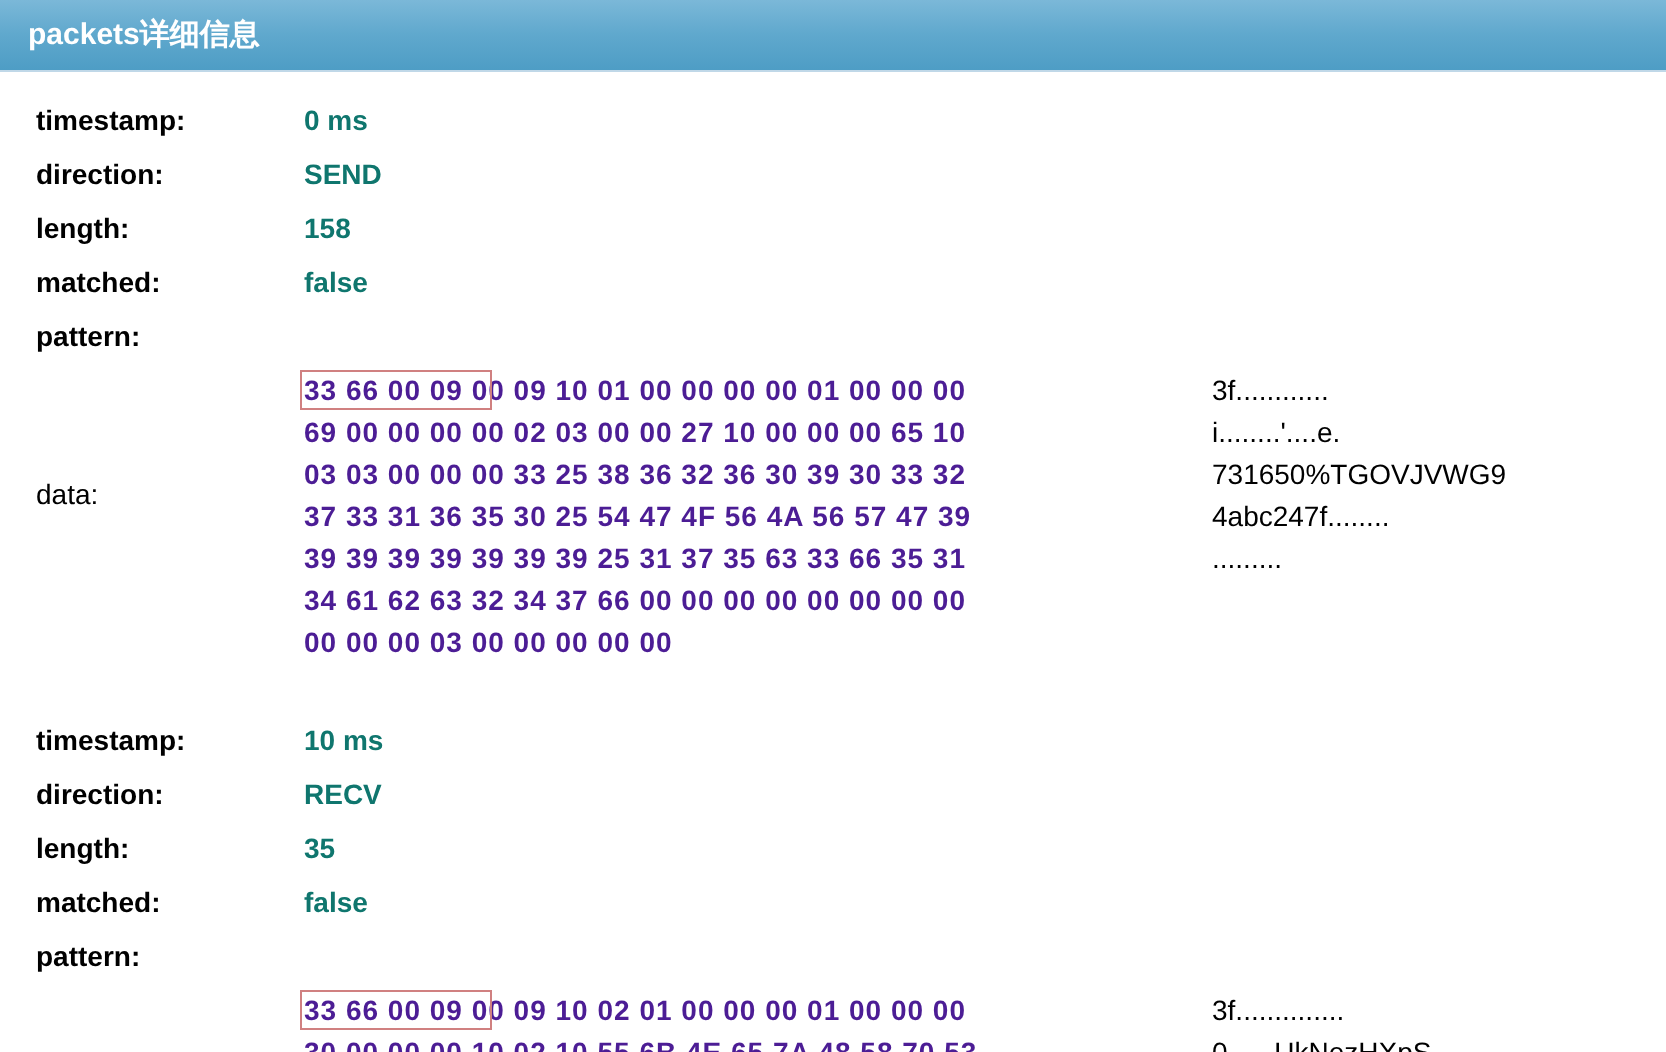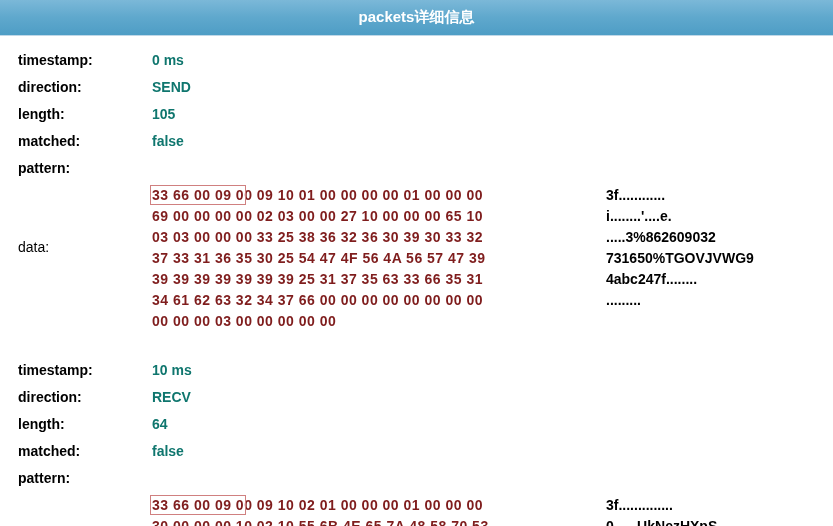--- a/index.html
+++ b/index.html
@@ -15,21 +15,20 @@
       height: 526px;
       overflow: hidden;
     }
     .header {
       background: linear-gradient(to bottom, #7bb8d8 0%, #5fa8cd 50%, #4e9dc5 100%);
       color: #ffffff;
       font-weight: bold;
       font-size: 15px;
       padding: 8px 14px;
       border-bottom: 1px solid #c0d8e8;
-      text-align: center;
     }
     .content {
       padding: 14px 18px;
     }
     .packet-block {
       margin-bottom: 28px;
     }
     .field-row {
       display: flex;
       margin-bottom: 6px;
@@ -56,32 +55,32 @@
     }
     .data-label-partial {
       width: 134px;
       font-weight: bold;
       color: #000000;
       padding-top: 8px;
     }
     .hex-block {
       font-family: Arial, sans-serif;
       font-weight: bold;
-      color: #7f1d1d;
+      color: #4c1d95;
       line-height: 1.5;
       letter-spacing: 0.5px;
       width: 420px;
       position: relative;
     }
     .hex-line {
       white-space: nowrap;
     }
     .ascii-block {
       font-family: Arial, sans-serif;
-      font-weight: bold;
+      font-weight: normal;
       color: #000000;
       line-height: 1.5;
       margin-left: 34px;
     }
     .ascii-line {
       white-space: nowrap;
     }
     .highlight-box {
       position: absolute;
       border: 1px solid #d08080;
@@ -110,21 +109,21 @@
     <div class="field-row">
       <div class="field-label">timestamp:</div>
       <div class="field-value">0 ms</div>
     </div>
     <div class="field-row">
       <div class="field-label">direction:</div>
       <div class="field-value">SEND</div>
     </div>
     <div class="field-row">
       <div class="field-label">length:</div>
-      <div class="field-value">105</div>
+      <div class="field-value">158</div>
     </div>
     <div class="field-row">
       <div class="field-label">matched:</div>
       <div class="field-value">false</div>
     </div>
     <div class="field-row">
       <div class="field-label">pattern:</div>
       <div class="field-value"></div>
     </div>
     <div class="data-row">
@@ -135,40 +134,39 @@
         <div class="hex-line">69 00 00 00 00 02 03 00 00 27 10 00 00 00 65 10</div>
         <div class="hex-line">03 03 00 00 00 33 25 38 36 32 36 30 39 30 33 32</div>
         <div class="hex-line">37 33 31 36 35 30 25 54 47 4F 56 4A 56 57 47 39</div>
         <div class="hex-line">39 39 39 39 39 39 39 25 31 37 35 63 33 66 35 31</div>
         <div class="hex-line">34 61 62 63 32 34 37 66 00 00 00 00 00 00 00 00</div>
         <div class="hex-line">00 00 00 03 00 00 00 00 00</div>
       </div>
       <div class="ascii-block">
         <div class="ascii-line">3f............</div>
         <div class="ascii-line">i........'....e.</div>
-        <div class="ascii-line">.....3%862609032</div>
         <div class="ascii-line">731650%TGOVJVWG9</div>
         <div class="ascii-line">4abc247f........</div>
         <div class="ascii-line">.........</div>
       </div>
     </div>
   </div>
 
   <div class="packet-block">
     <div class="field-row">
       <div class="field-label">timestamp:</div>
       <div class="field-value">10 ms</div>
     </div>
     <div class="field-row">
       <div class="field-label">direction:</div>
       <div class="field-value">RECV</div>
     </div>
     <div class="field-row">
       <div class="field-label">length:</div>
-      <div class="field-value">64</div>
+      <div class="field-value">35</div>
     </div>
     <div class="field-row">
       <div class="field-label">matched:</div>
       <div class="field-value">false</div>
     </div>
     <div class="field-row">
       <div class="field-label">pattern:</div>
       <div class="field-value"></div>
     </div>
     <div class="data-row">

